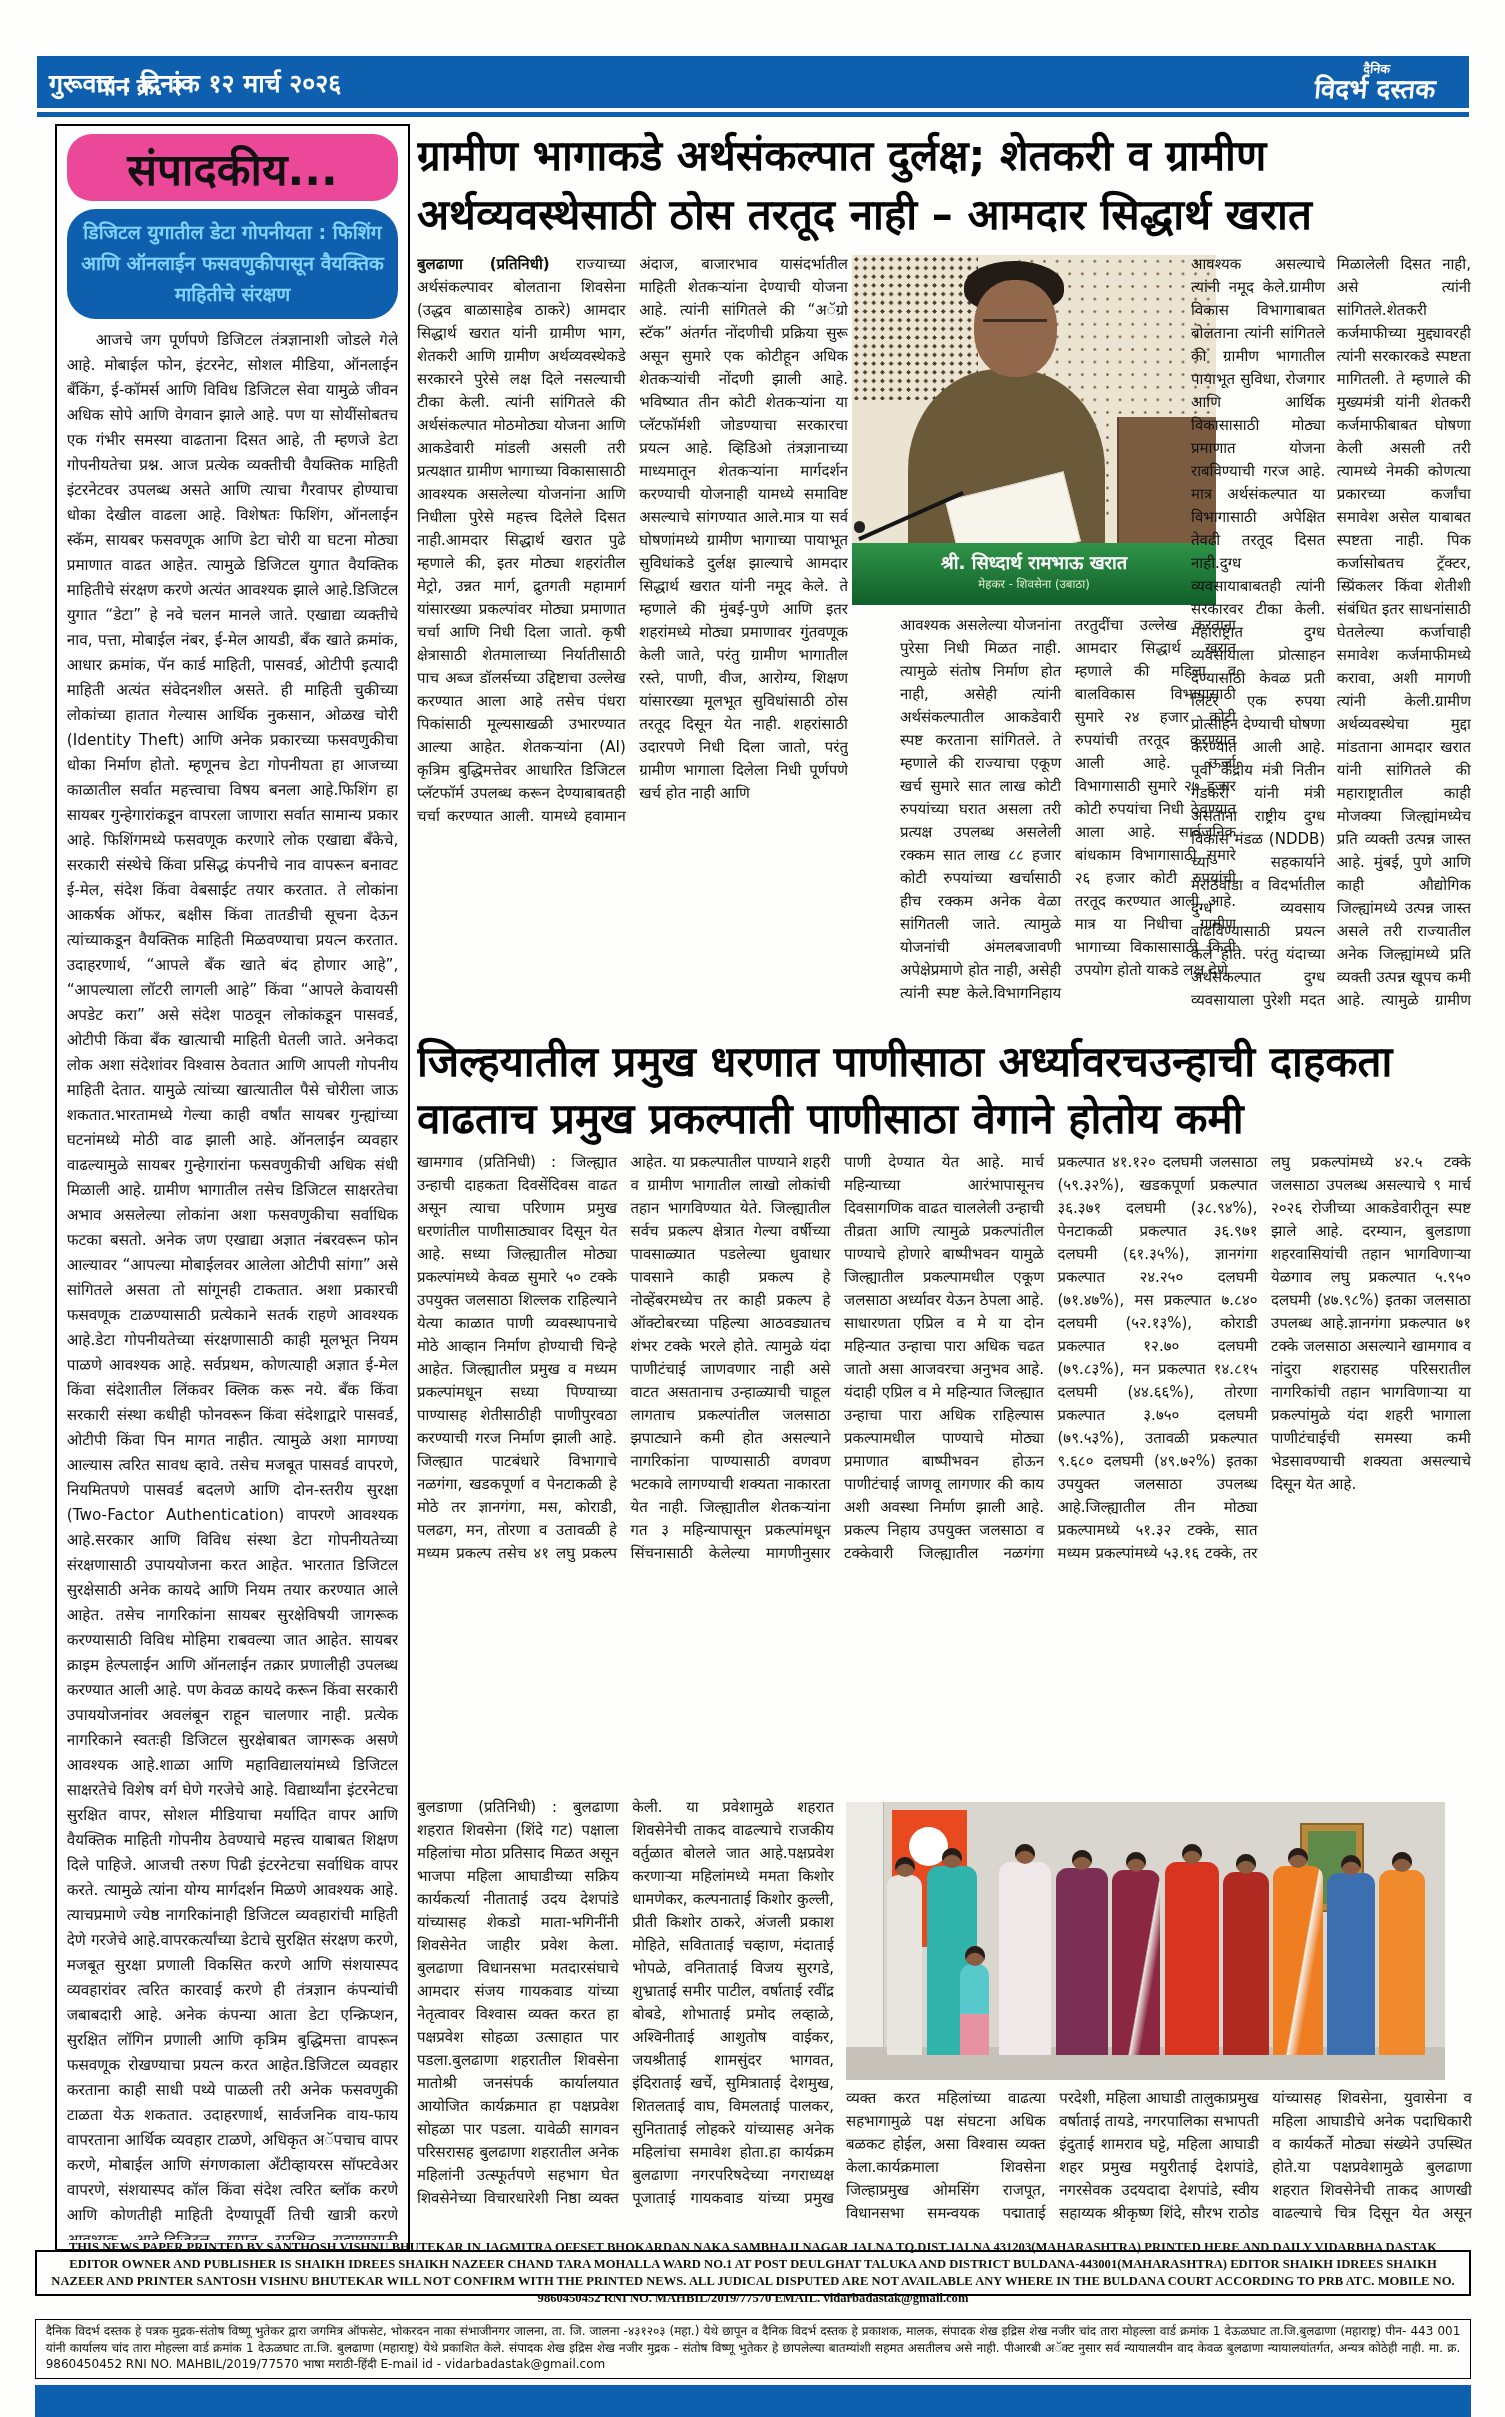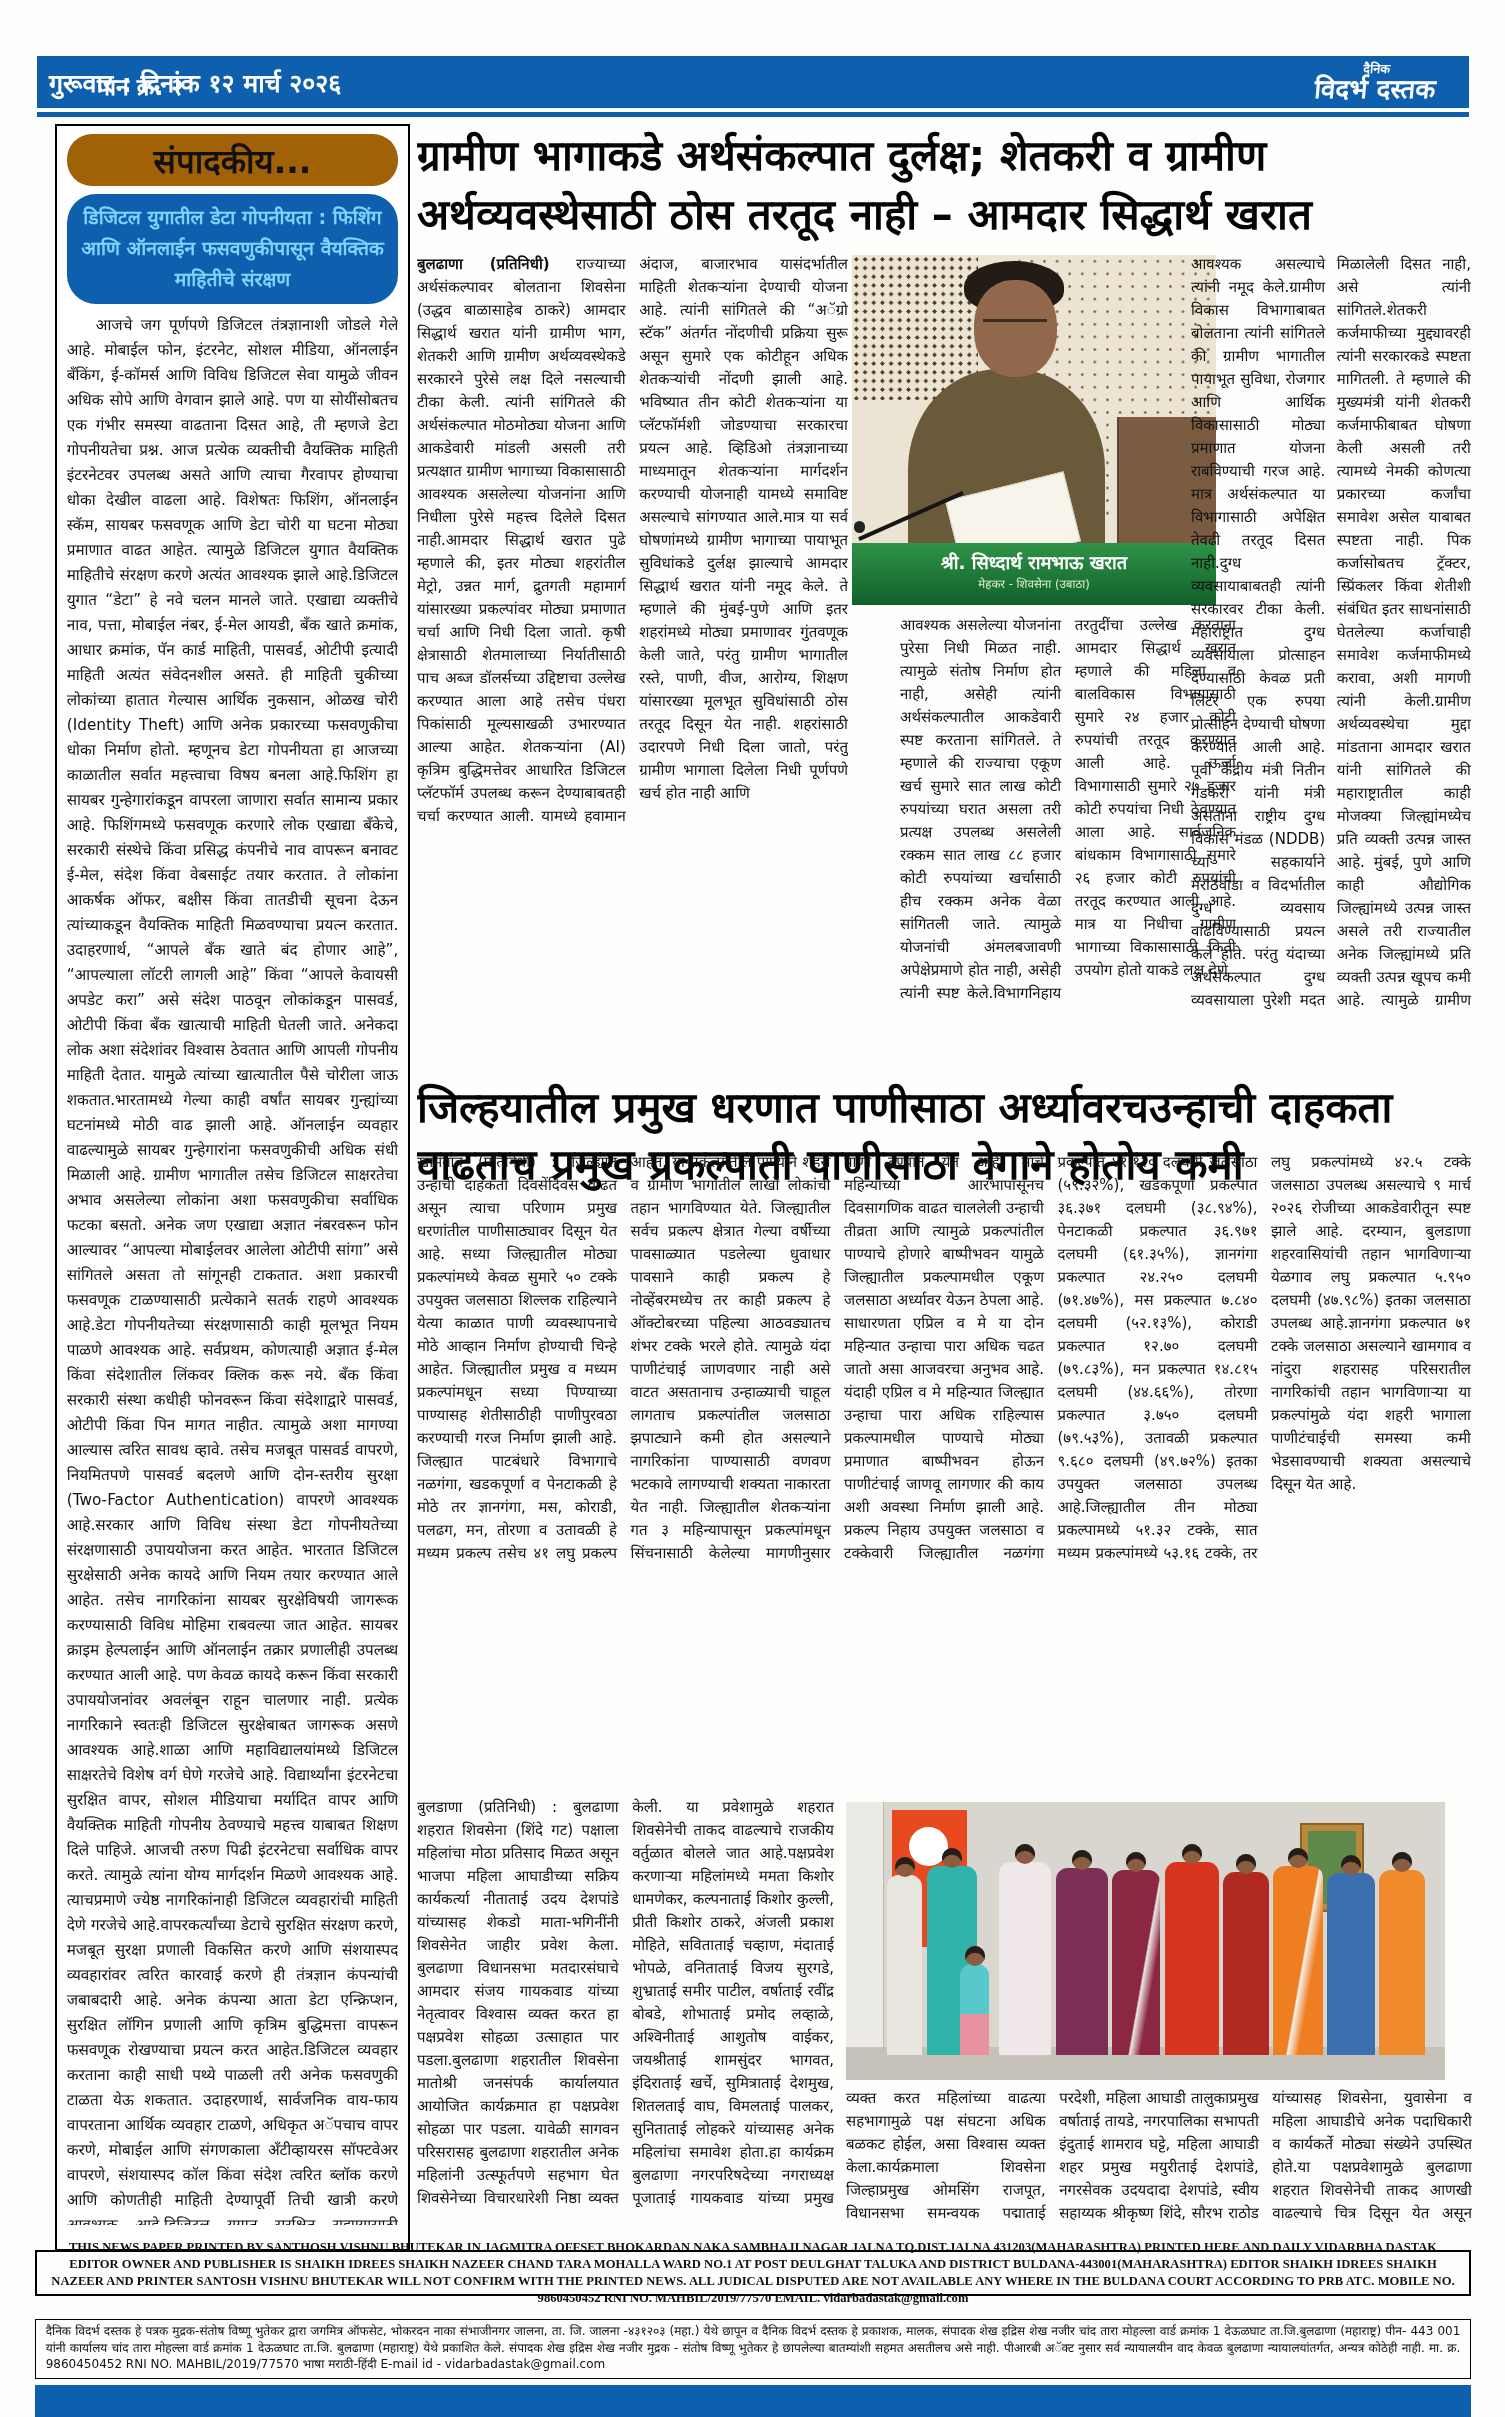--- a/index.html
+++ b/index.html
@@ -10,31 +10,31 @@
         background:#0e60ae;color:#fff;display:flex;align-items:center;}
   .header-pageno{position:absolute;left:60px;font-size:23px;font-weight:bold;margin-top:8px;}
   .header-date{position:absolute;left:12px;right:0;text-align:left;font-size:25px;font-weight:bold;}
   .masthead{position:absolute;right:33px;text-align:center;line-height:1;transform:skewX(-5deg);}
   .masthead .small{display:block;font-size:12.6px;font-weight:bold;}
   .masthead .big{display:block;font-size:26px;font-weight:bold;}
   .header-underline{position:absolute;left:37px;top:112px;width:1432px;height:4.8px;background:#0e60ae;}
   
   .editorial{position:absolute;left:55px;top:124px;width:355px;height:2127px;
         border:2.9px solid #000;background:#fff;padding:7.7px 9.7px;box-sizing:border-box;}
-  .ed-title{background:#a16207;border-radius:25px;text-align:center;font-size:33px;
+  .ed-title{background:#ec4899;border-radius:25px;text-align:center;font-size:44px;
         font-weight:bold;padding:3.9px 0;}
   .ed-subtitle{margin-top:7.7px;background:#0e60ae;border-radius:29px;color:#7dd3fc;text-align:center;
         font-size:19.3px;font-weight:bold;line-height:1.6;padding:8.7px 7.7px;}
   .ed-body{margin-top:8.7px;font-size:15.3px;line-height:25px;text-align:justify;
         text-indent:29px;height:1912px;overflow:hidden;}
   
   .hl{position:absolute;left:417px;width:1054px;font-weight:800;color:#050505;}
   .hl .line{white-space:nowrap;overflow:hidden;}
   .hl1{top:126px;font-size:42px;line-height:59px;}
-  .hl2{top:1079px;font-size:42px;line-height:57px;}
+  .hl2{top:1033px;font-size:42px;line-height:57px;}
   .hl3{top:1715px;font-size:46px;line-height:58px;text-align:center;}
   
   .cols{position:absolute;font-size:15px;line-height:23px;text-align:justify;overflow:hidden;}
   .cols .lead{font-weight:bold;}
   .a1-left{left:417px;top:253px;width:431px;height:759px;column-count:2;column-gap:13.5px;}
   .a1-mid{left:900px;top:614px;width:336px;height:398px;column-count:2;column-gap:13.5px;}
   .a1-right{left:1191px;top:253px;width:280px;height:759px;column-count:2;column-gap:11.6px;}
   .a2-body{left:417px;top:1151px;width:1054px;height:546px;column-count:5;column-gap:13.5px;}
   .a3-left{left:417px;top:1796px;width:417px;height:436px;column-count:2;column-gap:13.5px;}
   .a3-bottom{left:846px;top:2087px;width:626px;height:145px;column-count:3;column-gap:13.5px;}

